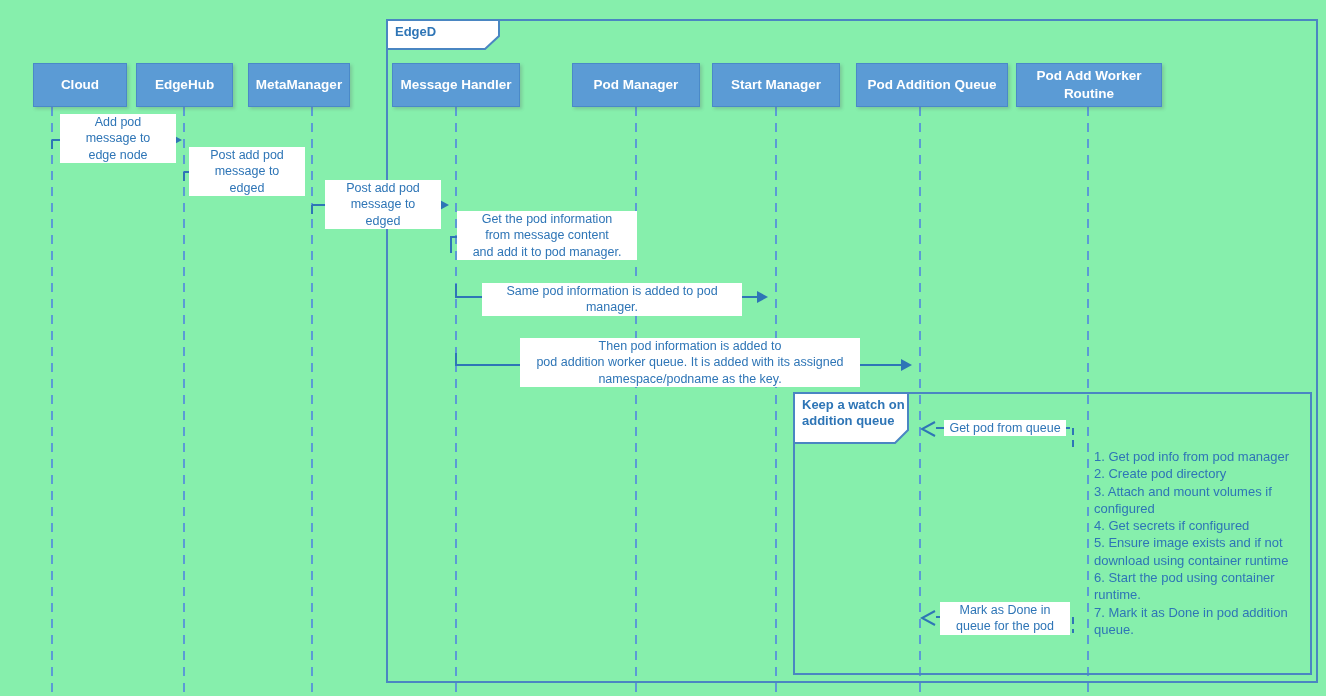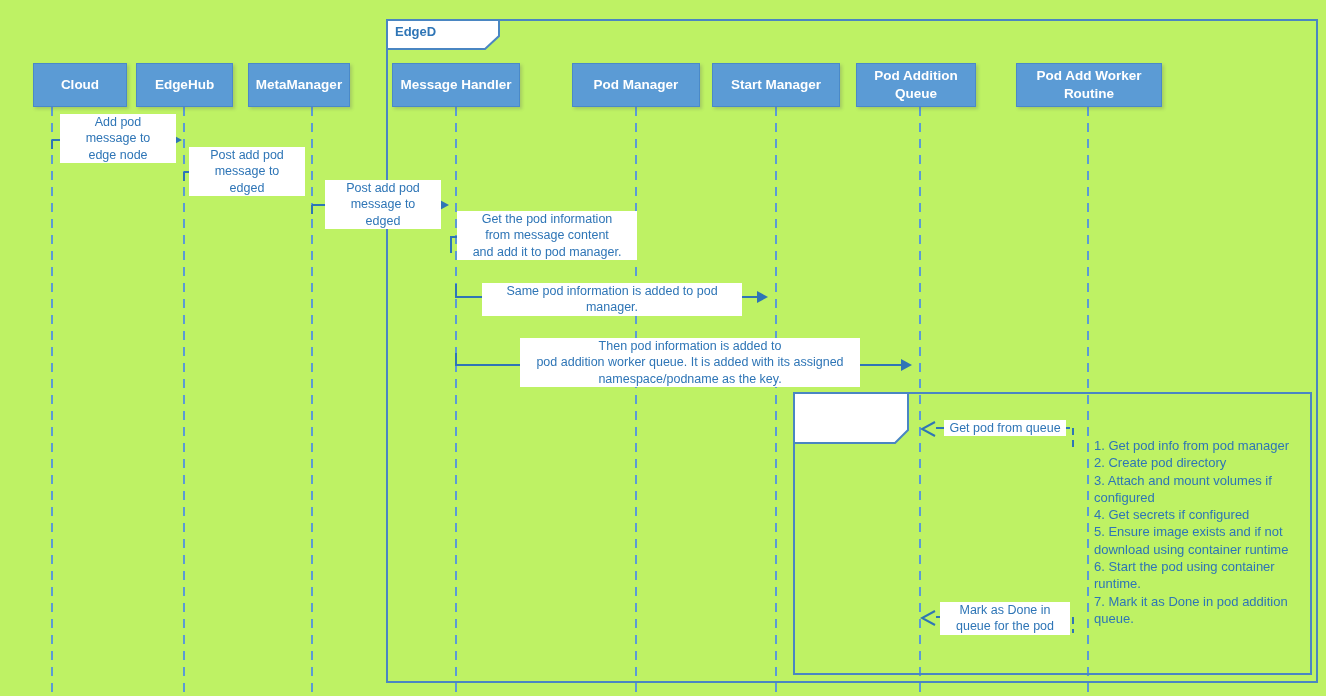--- a/index.html
+++ b/index.html
@@ -1,17 +1,17 @@
 <!DOCTYPE html>
 <html><head>
 <meta charset="utf-8">
 <style>
   html,body{margin:0;padding:0;background:#ffffff;}
   #stage{
-    position:relative;width:1326px;height:696px;background:#bef264;overflow:hidden;
+    position:relative;width:1326px;height:696px;background:#86efac;overflow:hidden;
     font-family:"Liberation Sans",sans-serif;
   }
   
   .frame{position:absolute;border:2px solid #4a86c2;background:transparent;}
   #edged-frame{left:386px;top:19px;width:928px;height:660px;}
   #inner-frame{left:793px;top:392px;width:515px;height:279px;border-width:2px;}
   .tab{position:absolute;}
   .tab svg{position:absolute;left:0;top:0;}
   .tab svg path{fill:#ffffff;stroke:#4a86c2;stroke-width:2;}
   .tab-label{
@@ -23,21 +23,21 @@
   
   .headbox{
     position:absolute;top:63px;height:44px;background:#5b9bd5;border:1px solid #4a89c8;
     box-shadow:2px 2px 3px rgba(90,90,90,.25);
     display:flex;align-items:center;justify-content:center;text-align:center;
     color:#ffffff;font-weight:bold;font-size:13.5px;line-height:1.3;box-sizing:border-box;
   }
   #hb1{left:5px;width:94px;margin-left:28px;}   #hb2{left:136px;width:97px;}
   #hb3{left:248px;width:102px;}#hb4{left:392px;width:128px;}
   #hb5{left:572px;width:128px;}#hb6{left:712px;width:128px;}
-  #hb7{left:856px;width:120px;}#hb8{left:1016px;width:146px;}
+  #hb7{left:856px;width:152px;}#hb8{left:1016px;width:146px;}
   
   .lifeline{
     position:absolute;top:107px;height:589px;width:2px;
     background:repeating-linear-gradient(to bottom,#5b9bd5 0 9px,transparent 9px 16px);
   }
   #ll1{left:51px;} #ll2{left:183px;} #ll3{left:311px;} #ll4{left:455px;}
   #ll5{left:635px;} #ll6{left:775px;} #ll7{left:919px;} #ll8{left:1087px;}
   
   .mline{position:absolute;height:2px;background:#2e75b6;}
   .stub{position:absolute;width:2px;background:#2e75b6;}
@@ -56,21 +56,21 @@
     background:repeating-linear-gradient(to right,#2e75b6 0 8px,transparent 8px 14px);
   }
   .dstub{
     position:absolute;width:2px;
     background:repeating-linear-gradient(to bottom,#2e75b6 0 7px,transparent 7px 12px);
   }
   .openhead{position:absolute;width:17px;height:17px;}
   .openhead path{fill:none;stroke:#2e75b6;stroke-width:2;}
   
   #steps{
-    position:absolute;left:1094px;top:437px;width:216px;color:#2e75b6;
+    position:absolute;left:1094px;top:448px;width:216px;color:#2e75b6;
     font-size:13px;line-height:17.3px;white-space:pre-line;z-index:3;
   }
 </style>
 </head>
 <body>
 
 <div id="stage">
 
   <div class="frame" id="edged-frame"></div>
   <div class="tab" id="edged-tab">
@@ -137,20 +137,22 @@
   <div class="ahead" style="left:901px;top:359px;"></div>
   <div class="mlabel" style="left:520px;top:338px;width:340px;">Then pod information is added to
 pod addition worker queue. It is added with its assigned
 namespace/podname as the key.</div>
 
   <div class="frame" id="inner-frame"></div>
   <div class="tab" id="inner-tab">
     <svg width="116" height="52" viewBox="0 0 116 52">
       <path d="M1 1 H115 V38 L102 51 H1 Z"></path>
     </svg>
+    <div class="tab-label">Keep a watch on
+addition queue</div>
   </div>
 
   <div class="dline" style="left:936px;top:427px;width:138px;"></div>
   <div class="dstub" style="left:1072px;top:428px;height:19px;"></div>
   <svg class="openhead" style="left:920px;top:420px;" viewBox="0 0 17 17">
     <path d="M15 2 L2 9 L15 16"></path>
   </svg>
   <div class="mlabel" style="left:944px;top:420px;width:122px;">Get pod from queue</div>
 
   <div class="dline" style="left:936px;top:616px;width:138px;"></div>

